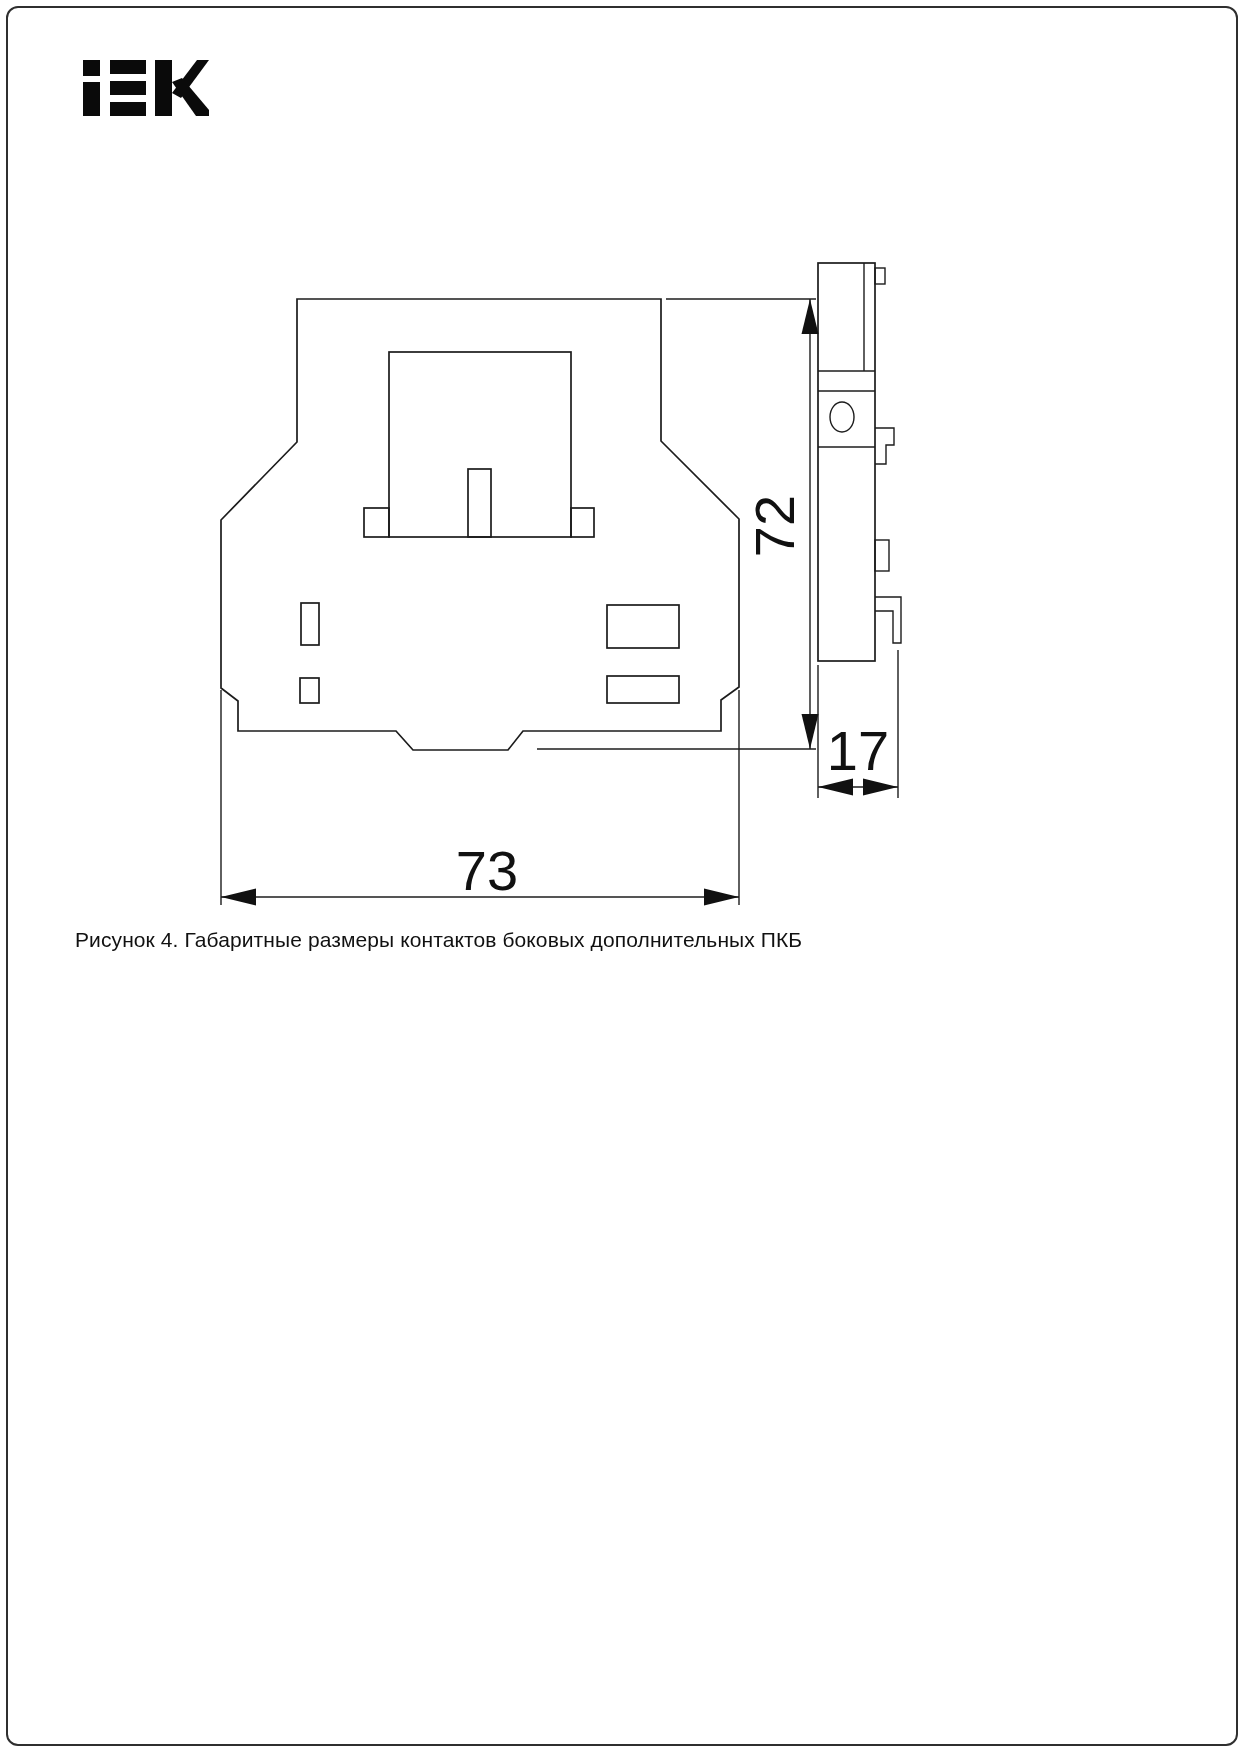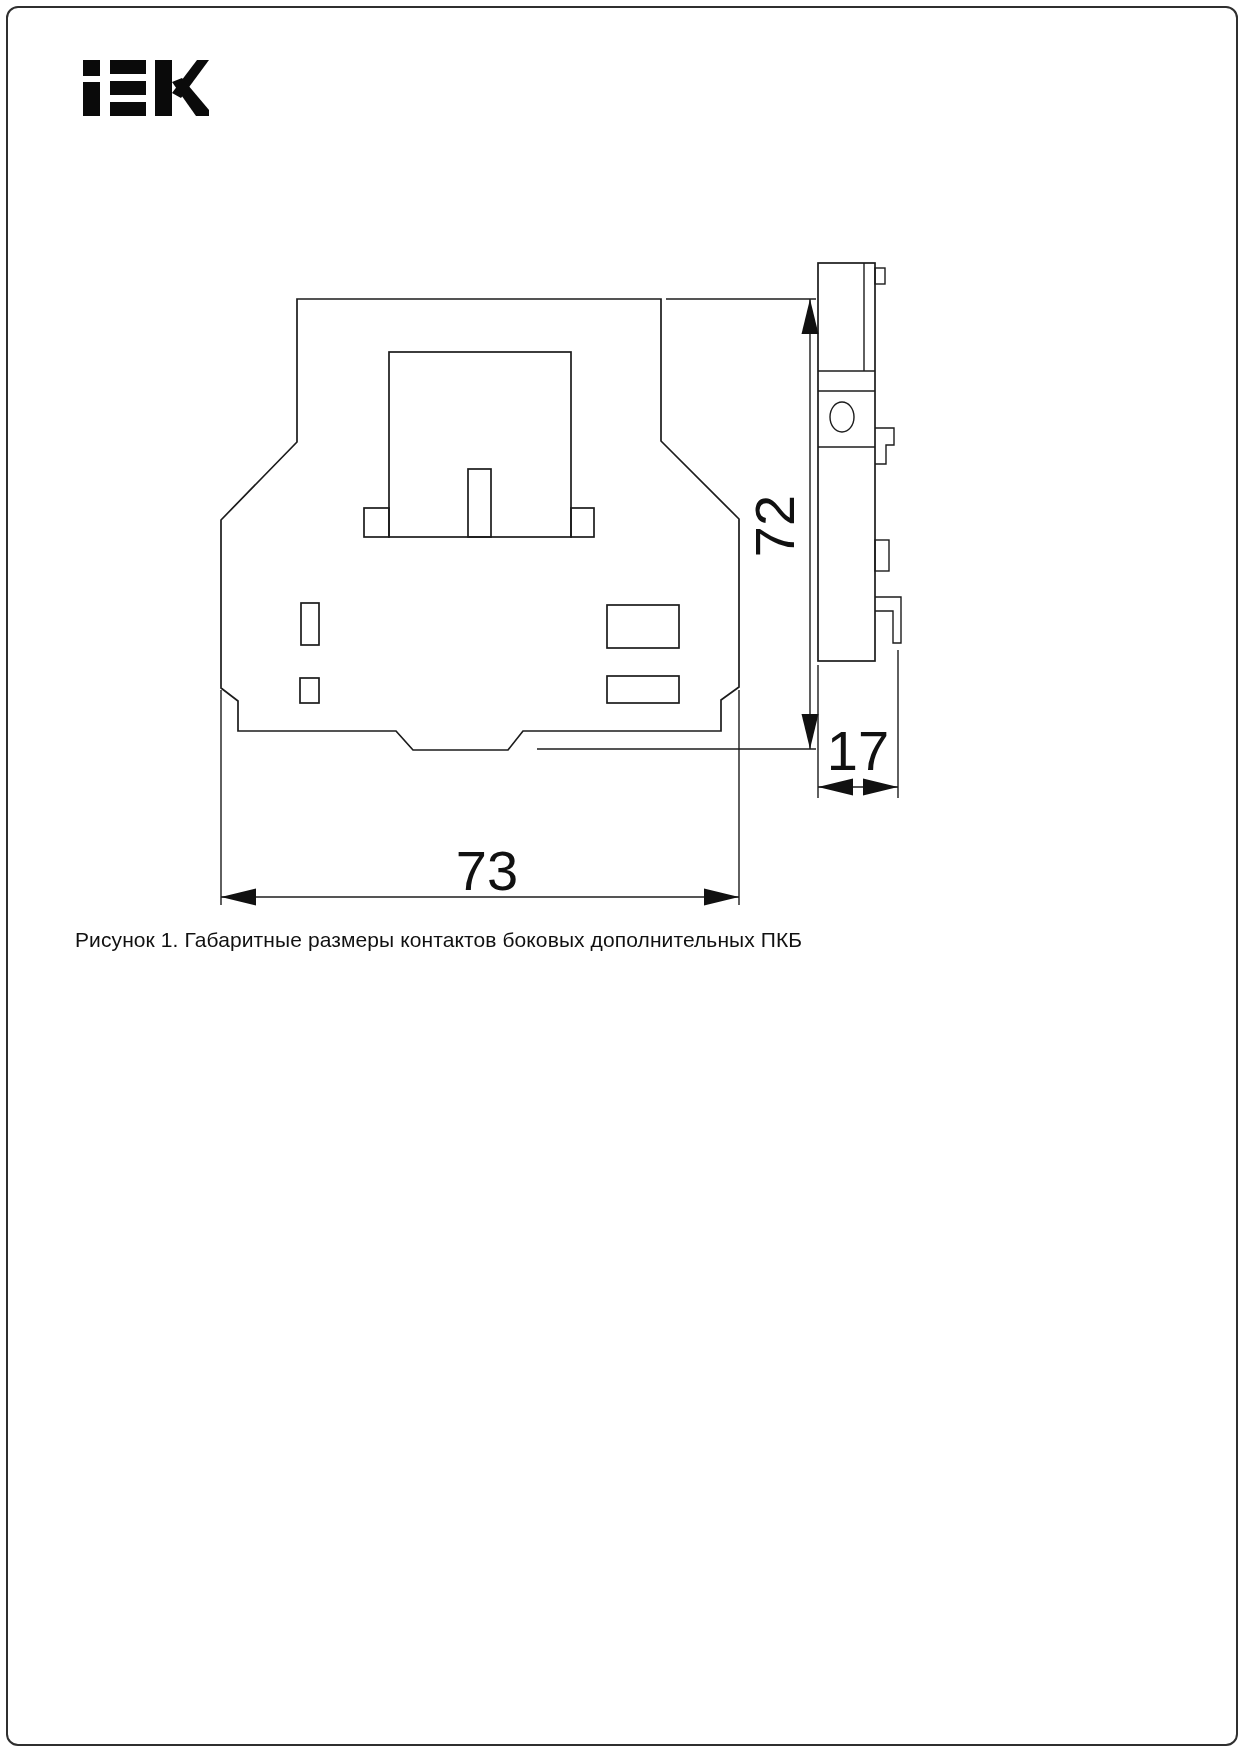--- a/index.html
+++ b/index.html
@@ -92,13 +92,13 @@
   <g>
     <line class="thin" x1="818" y1="665" x2="818" y2="798"></line>
     <line class="thin" x1="898" y1="650" x2="898" y2="798"></line>
     <line class="thin" x1="818" y1="787" x2="898" y2="787"></line>
     <polygon class="arr" points="818,787 853,778.5 853,795.5"></polygon>
     <polygon class="arr" points="898,787 863,778.5 863,795.5"></polygon>
     <text class="dim-text" x="858" y="770" text-anchor="middle">17</text>
   </g>
 </svg>
 
-<div class="caption">Рисунок 1. Габаритные размеры контактов боковых дополнительных ПКБ</div>
+<div class="caption">Рисунок 4. Габаритные размеры контактов боковых дополнительных ПКБ</div>
 
 </body></html>

